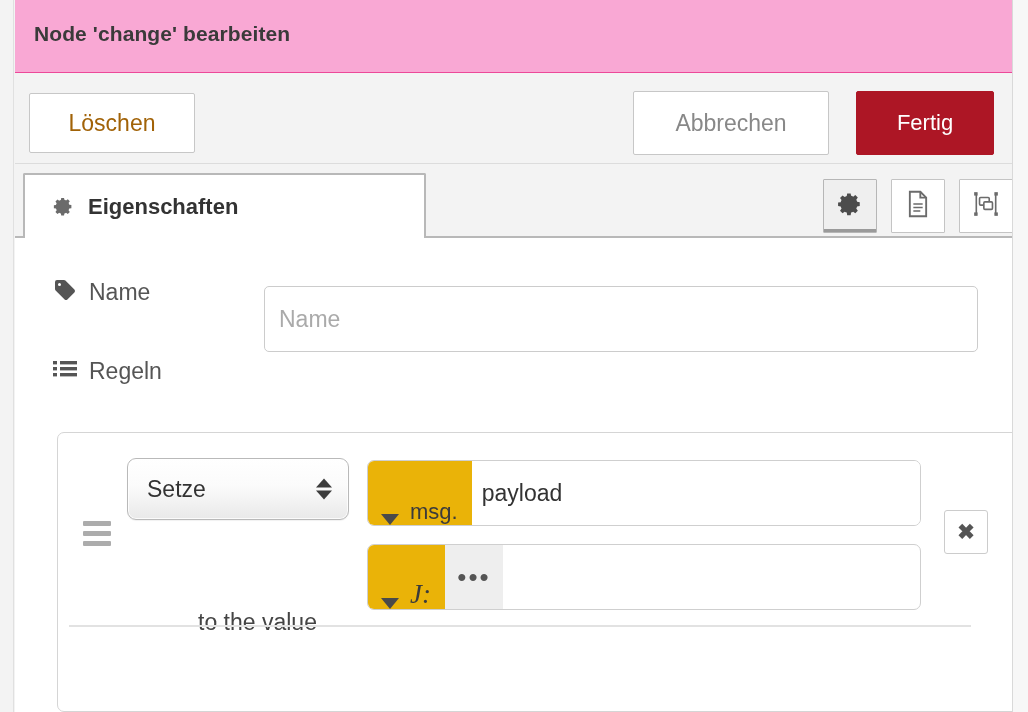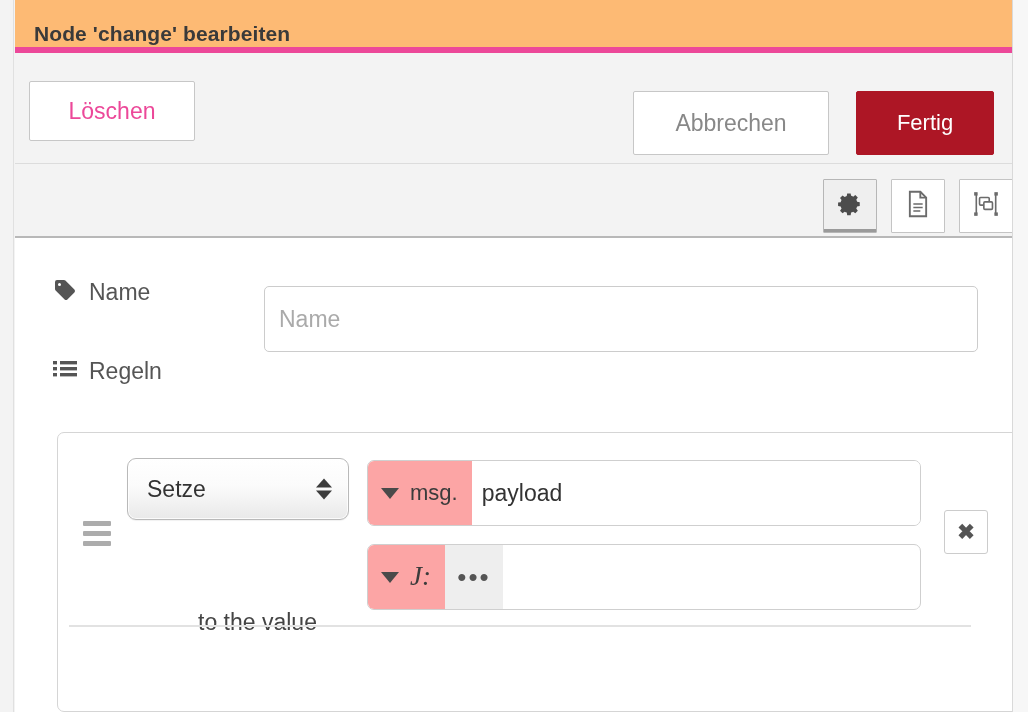--- a/index.html
+++ b/index.html
@@ -40,23 +40,23 @@
     position: absolute;
     left: 1013px; top: 0;
     width: 15px; height: 712px;
     background: #f7f7f7;
   }
 
   
   .titlebar {
     position: absolute;
     left: 15px; top: 0;
-    width: 997px; height: 53px;
-    background: #fdba74;
-    border-bottom: 6px solid #ec4899;
+    width: 997px; height: 73px;
+    background: #f9a8d4;
+    border-bottom: 1px solid #ec4899;
   }
   .titlebar .title {
     position: absolute;
     left: 19px; top: 22px;
     font-size: 21px;
     font-weight: bold;
     color: #3a3a3a;
     letter-spacing: 0.1px;
     white-space: nowrap;
   }
@@ -75,25 +75,25 @@
     display: flex;
     align-items: center;
     justify-content: center;
     font-family: "Liberation Sans", sans-serif;
     cursor: pointer;
     user-select: none;
     border-radius: 2px;
   }
 
   .btn-delete {
-    left: 14px; top: 8px;
+    left: 14px; top: 20px;
     width: 166px; height: 60px;
     background: #ffffff;
     border: 1px solid #c7c7c7;
-    color: #ec4899;
+    color: #a16207;
     font-size: 23px;
   }
 
   .btn-cancel {
     left: 618px; top: 18px;
     width: 196px; height: 64px;
     background: #ffffff;
     border: 1px solid #c7c7c7;
     color: #888888;
     font-size: 23px;
@@ -280,23 +280,23 @@
     position: absolute;
     height: 66px;
     border: 1px solid #cfcfcf;
     border-radius: 7px;
     background: #ffffff;
     display: flex;
     align-items: stretch;
     overflow: hidden;
   }
   .ti-type {
-    background: #fca5a5;
-    display: flex;
-    align-items: center;
+    background: #eab308;
+    display: flex;
+    align-items: flex-end;
     padding: 0 13px 0 13px;
     cursor: pointer;
     border-right: 1px solid transparent;
   }
   .ti-caret {
     width: 0; height: 0;
     border-left: 9px solid transparent;
     border-right: 9px solid transparent;
     border-top: 11px solid #4a4a4a;
     margin-right: 11px;
@@ -393,20 +393,29 @@
 
   <div class="buttonbar">
     <div class="btn btn-delete">Löschen</div>
     <div class="btn btn-cancel">Abbrechen</div>
     <div class="btn btn-done">Fertig</div>
   </div>
 
   <div class="tabbar">
     <div class="tabbar-underline"></div>
 
+    <div class="tab">
+      <span>
+        <svg class="icon-gear-tab" viewBox="0 0 24 24" fill="#6b6b6b">
+          <path d="M12 8.5a3.5 3.5 0 1 0 0 7 3.5 3.5 0 0 0 0-7zm0 5.2a1.7 1.7 0 1 1 0-3.4 1.7 1.7 0 0 1 0 3.4z"></path>
+          <path d="M21 13.6v-3.2l-2.4-.4a6.9 6.9 0 0 0-.8-1.9l1.4-2-2.3-2.3-2 1.4a6.9 6.9 0 0 0-1.9-.8L12.6 2.3H9.4L9 4.7c-.7.2-1.3.5-1.9.8l-2-1.4L2.8 6.4l1.4 2c-.3.6-.6 1.2-.8 1.9l-2.4.4v3.2l2.4.4c.2.7.5 1.3.8 1.9l-1.4 2 2.3 2.3 2-1.4c.6.3 1.2.6 1.9.8l.4 2.4h3.2l.4-2.4c.7-.2 1.3-.5 1.9-.8l2 1.4 2.3-2.3-1.4-2c.3-.6.6-1.2.8-1.9l2.4-.4z"></path>
+        </svg>
+      </span>
+      <span class="tab-label">Eigenschaften</span>
+    </div>
 
     <div class="iconbtn iconbtn-gear active">
       <span>
         <svg width="26" height="26" viewBox="0 0 24 24" fill="#4c4c4c">
           <path d="M12 8.6a3.4 3.4 0 1 0 0 6.8 3.4 3.4 0 0 0 0-6.8zm0 5a1.6 1.6 0 1 1 0-3.2 1.6 1.6 0 0 1 0 3.2z"></path>
           <path d="M21 13.6v-3.2l-2.4-.4a6.9 6.9 0 0 0-.8-1.9l1.4-2-2.3-2.3-2 1.4a6.9 6.9 0 0 0-1.9-.8L12.6 2.3H9.4L9 4.7c-.7.2-1.3.5-1.9.8l-2-1.4L2.8 6.4l1.4 2c-.3.6-.6 1.2-.8 1.9l-2.4.4v3.2l2.4.4c.2.7.5 1.3.8 1.9l-1.4 2 2.3 2.3 2-1.4c.6.3 1.2.6 1.9.8l.4 2.4h3.2l.4-2.4c.7-.2 1.3-.5 1.9-.8l2 1.4 2.3-2.3-1.4-2c.3-.6.6-1.2.8-1.9l2.4-.4z"></path>
         </svg>
       </span>
     </div>
 

